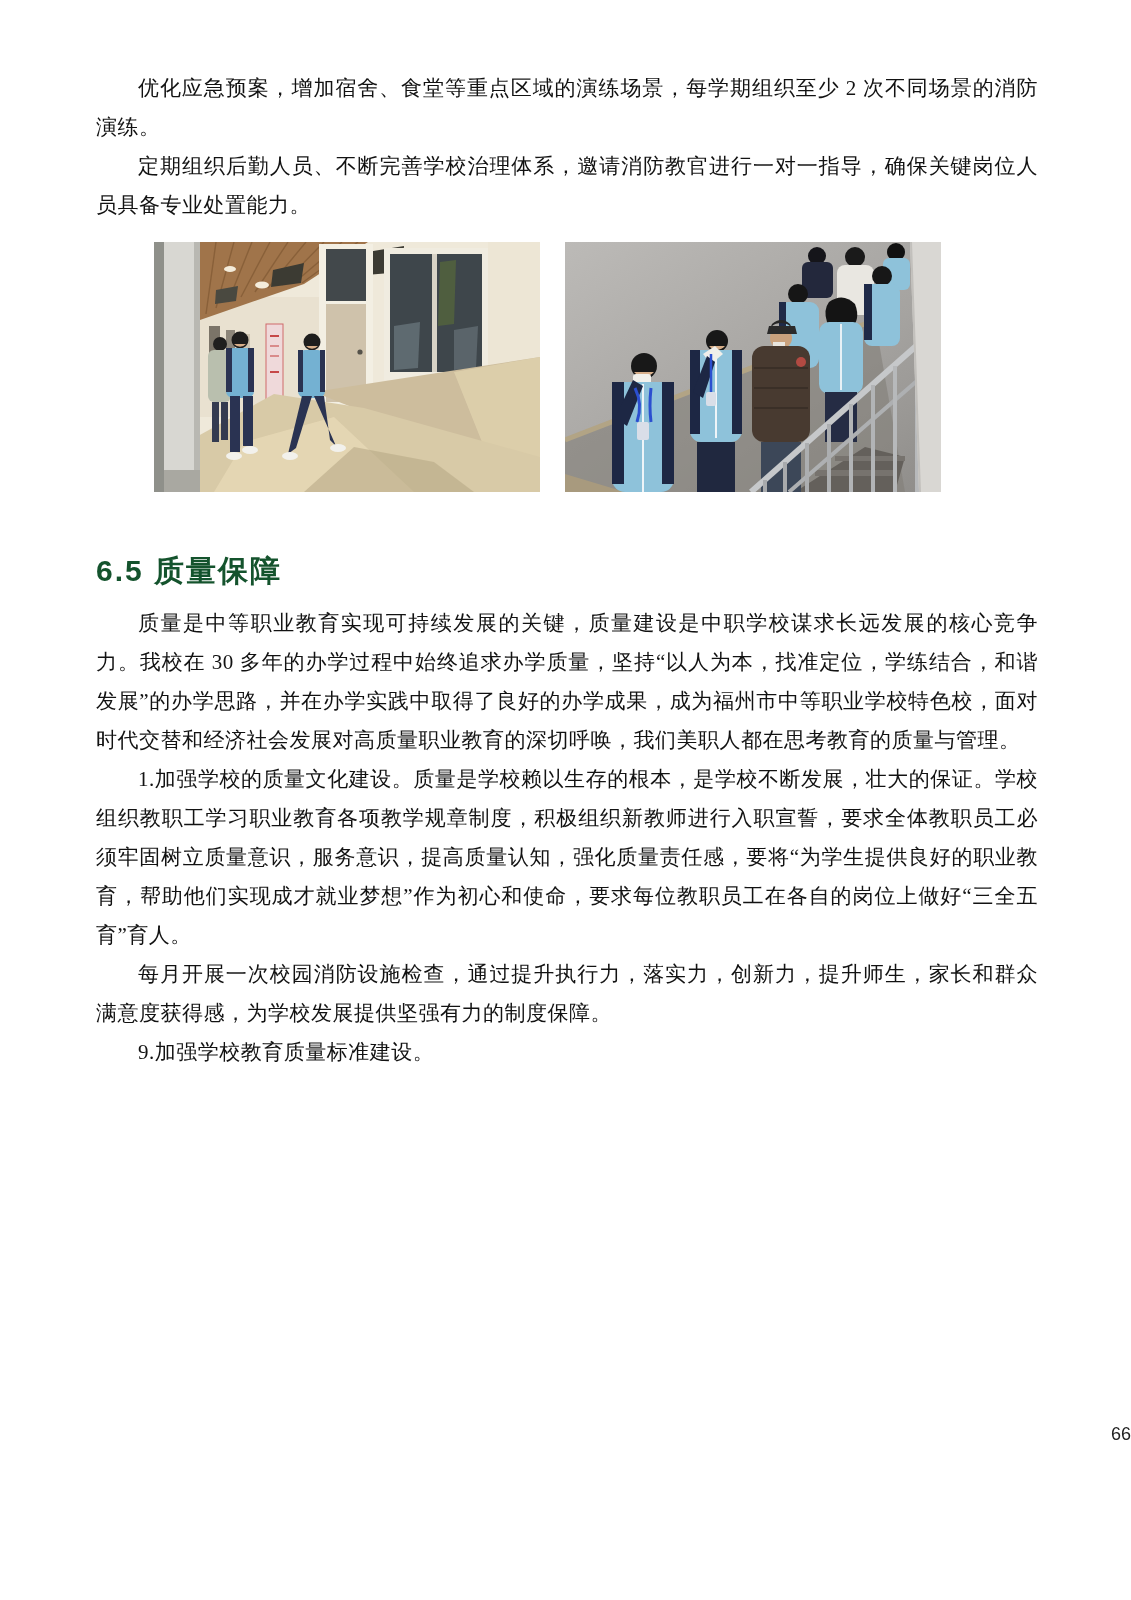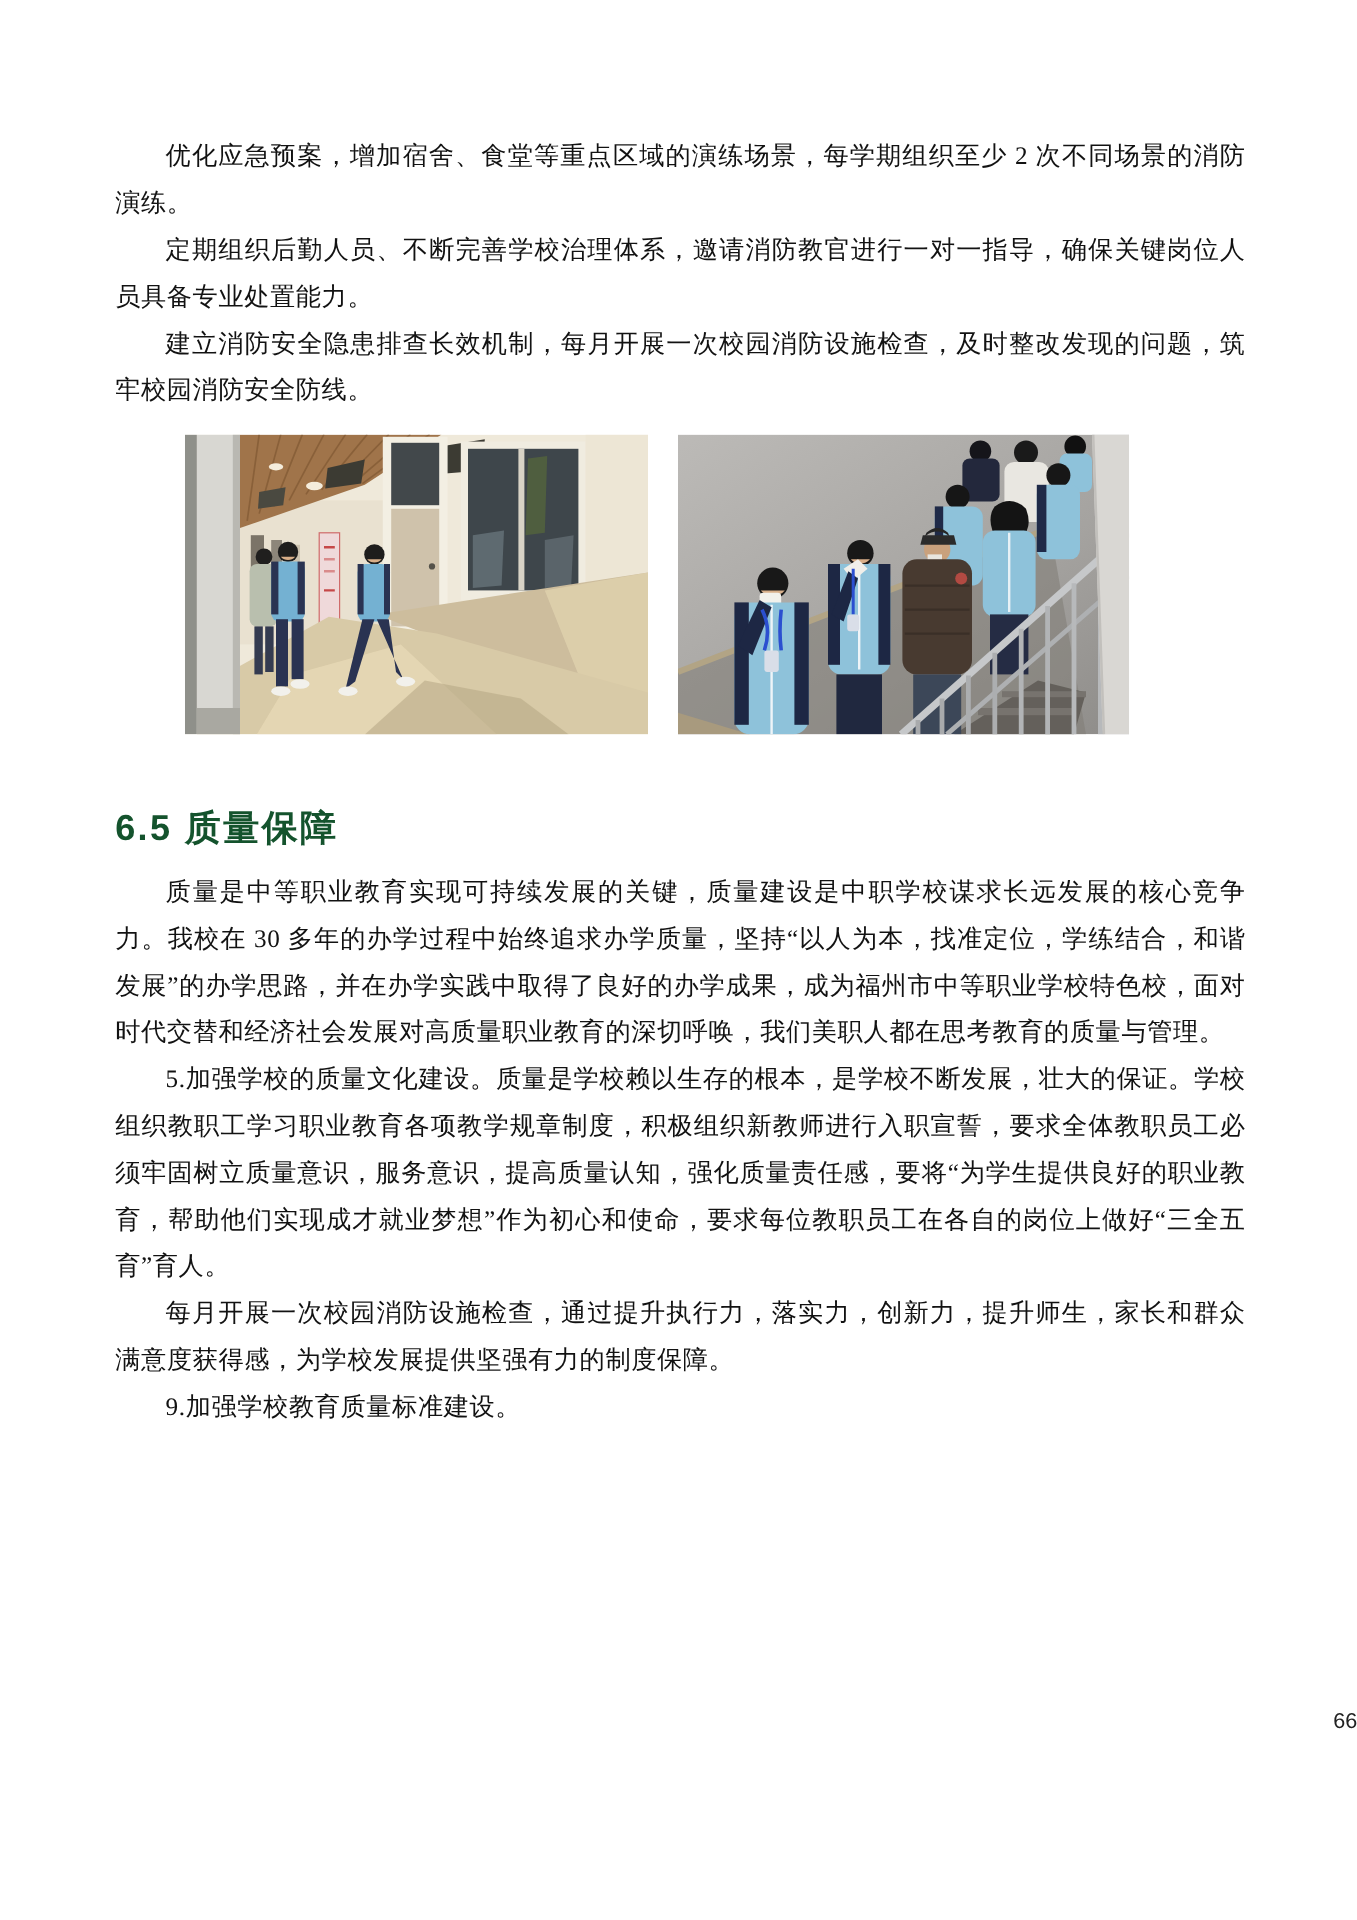--- a/index.html
+++ b/index.html
@@ -6,21 +6,21 @@
   .page {
     position: relative;
     width: 1131px;
     height: 1600px;
     background: #ffffff;
     font-family: "Liberation Serif", "DejaVu Serif", serif;
     color: #121212;
     overflow: hidden;
   }
   .content {
-    padding: 111px 93px 0 96px;
+    padding: 69px 93px 0 96px;
   }
   .content p {
     margin: 0;
     font-size: 21px;
     line-height: 39px;
     text-align: justify;
     text-indent: 2em;
     letter-spacing: 0.5px;
   }
   .figures {
@@ -54,21 +54,20 @@
   }
 </style>
 </head>
 <body>
 
 <div class="page">
   <div class="content">
 
     <p>优化应急预案，增加宿舍、食堂等重点区域的演练场景，每学期组织至少 2 次不同场景的消防演练。</p>
     <p>定期组织后勤人员、不断完善学校治理体系，邀请消防教官进行一对一指导，确保关键岗位人员具备专业处置能力。</p>
-    <p>建立消防安全隐患排查长效机制，每月开展一次校园消防设施检查，及时整改发现的问题，筑牢校园消防安全防线。</p>
 
     <div class="figures">
 
       <div class="figure fig-left">
         <svg viewBox="0 0 386 250" width="386" height="250" preserveAspectRatio="none">
 
           <rect x="0" y="0" width="386" height="250" fill="#efe9da"></rect>
 
           <rect x="40" y="55" width="130" height="120" fill="#e9e1d0"></rect>
 
@@ -271,20 +270,20 @@
           <polygon points="345,0 376,0 376,250 354,250" fill="#d9d7d3"></polygon>
           <line x1="346" y1="0" x2="355" y2="250" stroke="#c2c0bc" stroke-width="2"></line>
         </svg>
       </div>
 
     </div>
 
     <h2 class="section-heading">6.5 质量保障</h2>
 
     <p>质量是中等职业教育实现可持续发展的关键，质量建设是中职学校谋求长远发展的核心竞争力。我校在 30 多年的办学过程中始终追求办学质量，坚持“以人为本，找准定位，学练结合，和谐发展”的办学思路，并在办学实践中取得了良好的办学成果，成为福州市中等职业学校特色校，面对时代交替和经济社会发展对高质量职业教育的深切呼唤，我们美职人都在思考教育的质量与管理。</p>
-    <p>5.加强学校的质量文化建设。质量是学校赖以生存的根本，是学校不断发展，壮大的保证。学校组织教职工学习职业教育各项教学规章制度，积极组织新教师进行入职宣誓，要求全体教职员工必须牢固树立质量意识，服务意识，提高质量认知，强化质量责任感，要将“为学生提供良好的职业教育，帮助他们实现成才就业梦想”作为初心和使命，要求每位教职员工在各自的岗位上做好“三全五育”育人。</p>
+    <p>1.加强学校的质量文化建设。质量是学校赖以生存的根本，是学校不断发展，壮大的保证。学校组织教职工学习职业教育各项教学规章制度，积极组织新教师进行入职宣誓，要求全体教职员工必须牢固树立质量意识，服务意识，提高质量认知，强化质量责任感，要将“为学生提供良好的职业教育，帮助他们实现成才就业梦想”作为初心和使命，要求每位教职员工在各自的岗位上做好“三全五育”育人。</p>
     <p>每月开展一次校园消防设施检查，通过提升执行力，落实力，创新力，提升师生，家长和群众满意度获得感，为学校发展提供坚强有力的制度保障。</p>
     <p>9.加强学校教育质量标准建设。</p>
 
   </div>
 
   <div class="footer">66</div>
 </div>
 
 </body></html>

